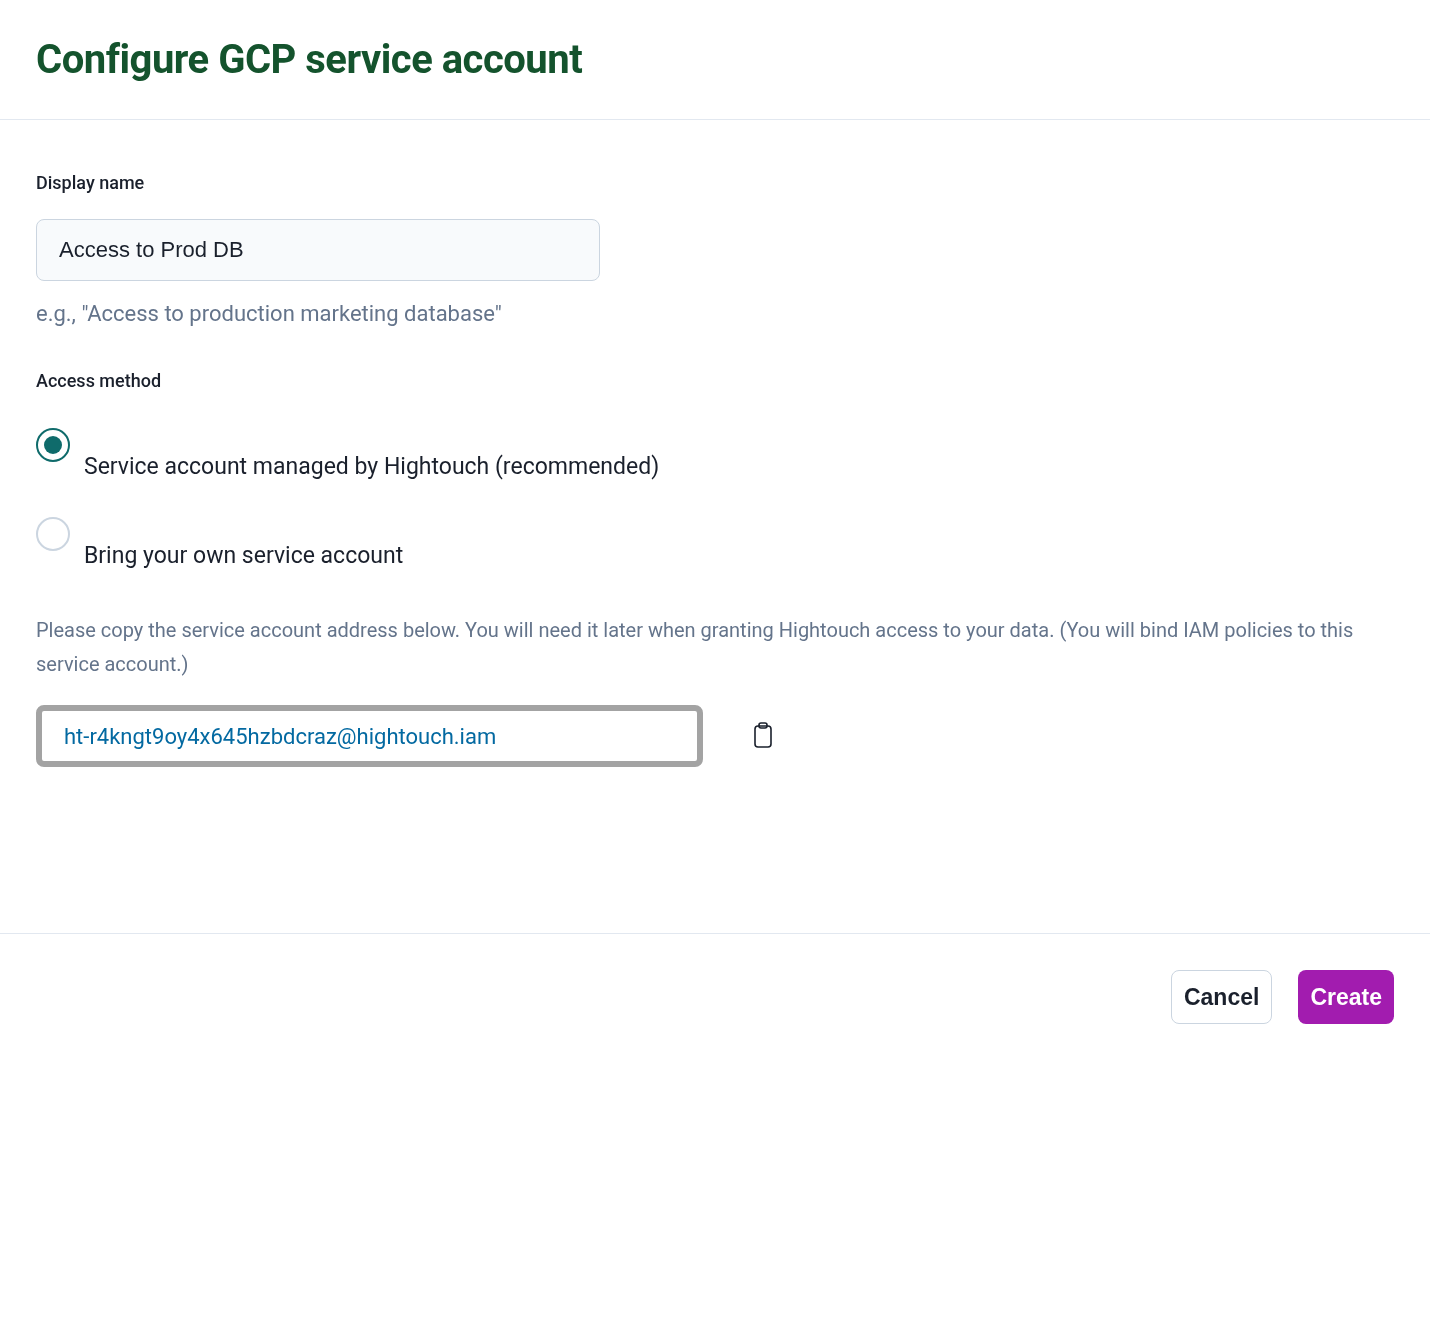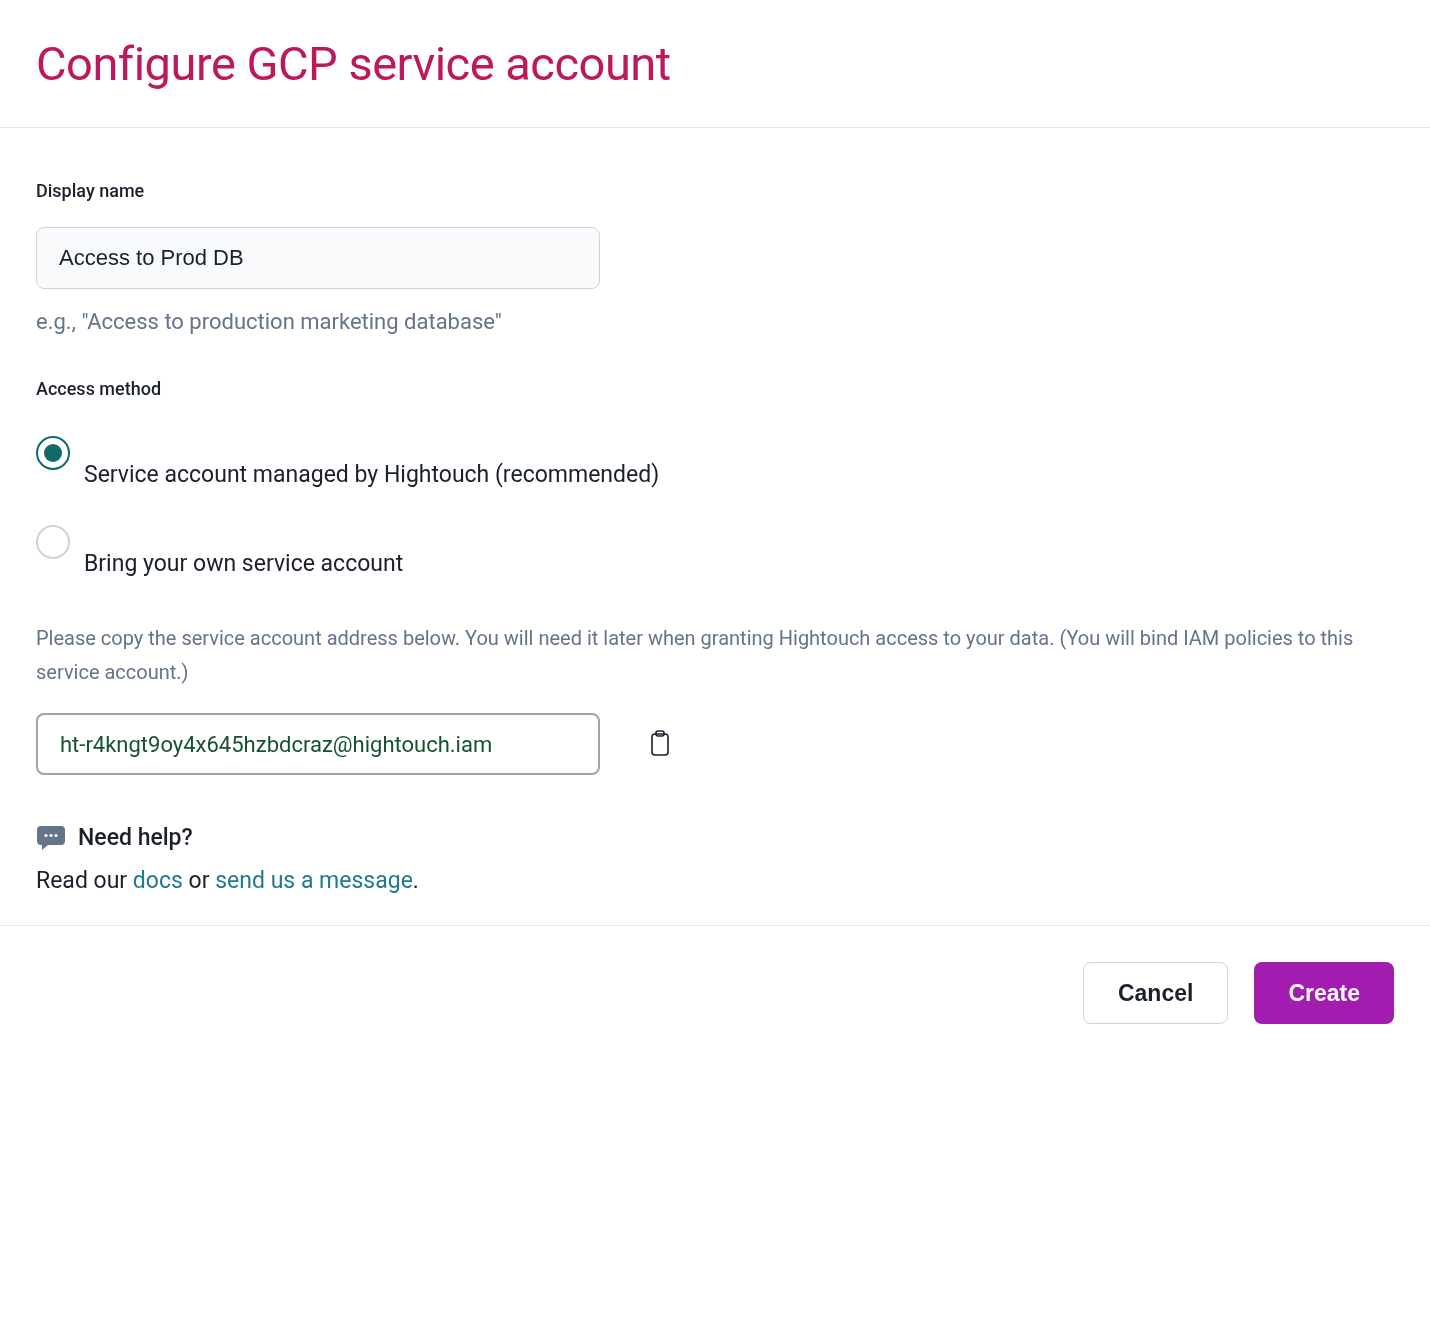--- a/index.html
+++ b/index.html
@@ -12,23 +12,23 @@
       background: #ffffff;
       color: #1a202c;
       min-height: 1060px;
       position: relative;
     }
     .header {
       padding: 36px 36px 36px 36px;
       border-bottom: 1px solid #e2e8f0;
     }
     .page-title {
-      font-size: 47px;
-      font-weight: 400;
-      color: #be185d;
+      font-size: 40px;
+      font-weight: 700;
+      color: #14532d;
       letter-spacing: -0.5px;
     }
     .content {
       padding: 52px 36px 40px 36px;
     }
     .field-group {
       margin-bottom: 44px;
     }
     .field-label {
       font-size: 18px;
@@ -100,27 +100,27 @@
       color: #64748b;
       line-height: 1.7;
       margin-bottom: 24px;
     }
     .address-row {
       display: flex;
       align-items: center;
       gap: 44px;
     }
     .readonly-input {
-      width: 564px;
+      width: 667px;
       height: 62px;
       padding: 0 22px;
       font-size: 22px;
-      color: #14532d;
+      color: #0369a1;
       background: #ffffff;
-      border: 2px solid #a3a3a3;
+      border: 6px solid #a3a3a3;
       border-radius: 8px;
       outline: none;
       white-space: nowrap;
       overflow: hidden;
       text-overflow: clip;
       display: flex;
       align-items: center;
     }
     .copy-button {
       background: none;
@@ -171,22 +171,22 @@
       padding: 36px 36px;
       display: flex;
       justify-content: flex-end;
       gap: 26px;
       position: absolute;
       bottom: 0;
       left: 0;
       right: 0;
     }
     .btn {
-      height: 62px;
-      padding: 0 34px;
+      height: 54px;
+      padding: 0 12px;
       font-size: 23px;
       font-weight: 600;
       border-radius: 8px;
       cursor: pointer;
       display: flex;
       align-items: center;
       justify-content: center;
     }
     .btn-secondary {
       background: #ffffff;
@@ -236,33 +236,19 @@
       <div class="readonly-input">ht-r4kngt9oy4x645hzbdcraz@hightouch.iam</div>
       <button class="copy-button">
         <svg class="copy-icon-svg" viewBox="0 0 24 28">
           <rect x="4" y="4" width="16" height="21" rx="3"></rect>
           <rect x="8" y="1" width="8" height="5" rx="2"></rect>
         </svg>
       </button>
     </div>
   </div>
 
-  <div class="help-section">
-    <div class="help-header">
-      <svg class="chat-icon-svg" viewBox="0 0 30 28">
-        <path d="M5 3 h20 a4 4 0 0 1 4 4 v11 a4 4 0 0 1 -4 4 h-13 l-6 5 v-5 h-1 a4 4 0 0 1 -4 -4 v-11 a4 4 0 0 1 4 -4 z"></path>
-        <circle cx="10" cy="12.5" r="1.6" fill="#ffffff"></circle>
-        <circle cx="15" cy="12.5" r="1.6" fill="#ffffff"></circle>
-        <circle cx="20" cy="12.5" r="1.6" fill="#ffffff"></circle>
-      </svg>
-      <span class="help-title">Need help?</span>
-    </div>
-    <div class="help-body">
-      <span>Read our </span><a class="link">docs</a><span> or </span><a class="link">send us a message</a><span>.</span>
-    </div>
-  </div>
 
 </div>
 
 <div class="footer">
   <button class="btn btn-secondary">Cancel</button>
   <button class="btn btn-primary">Create</button>
 </div>
 
 </body></html>

